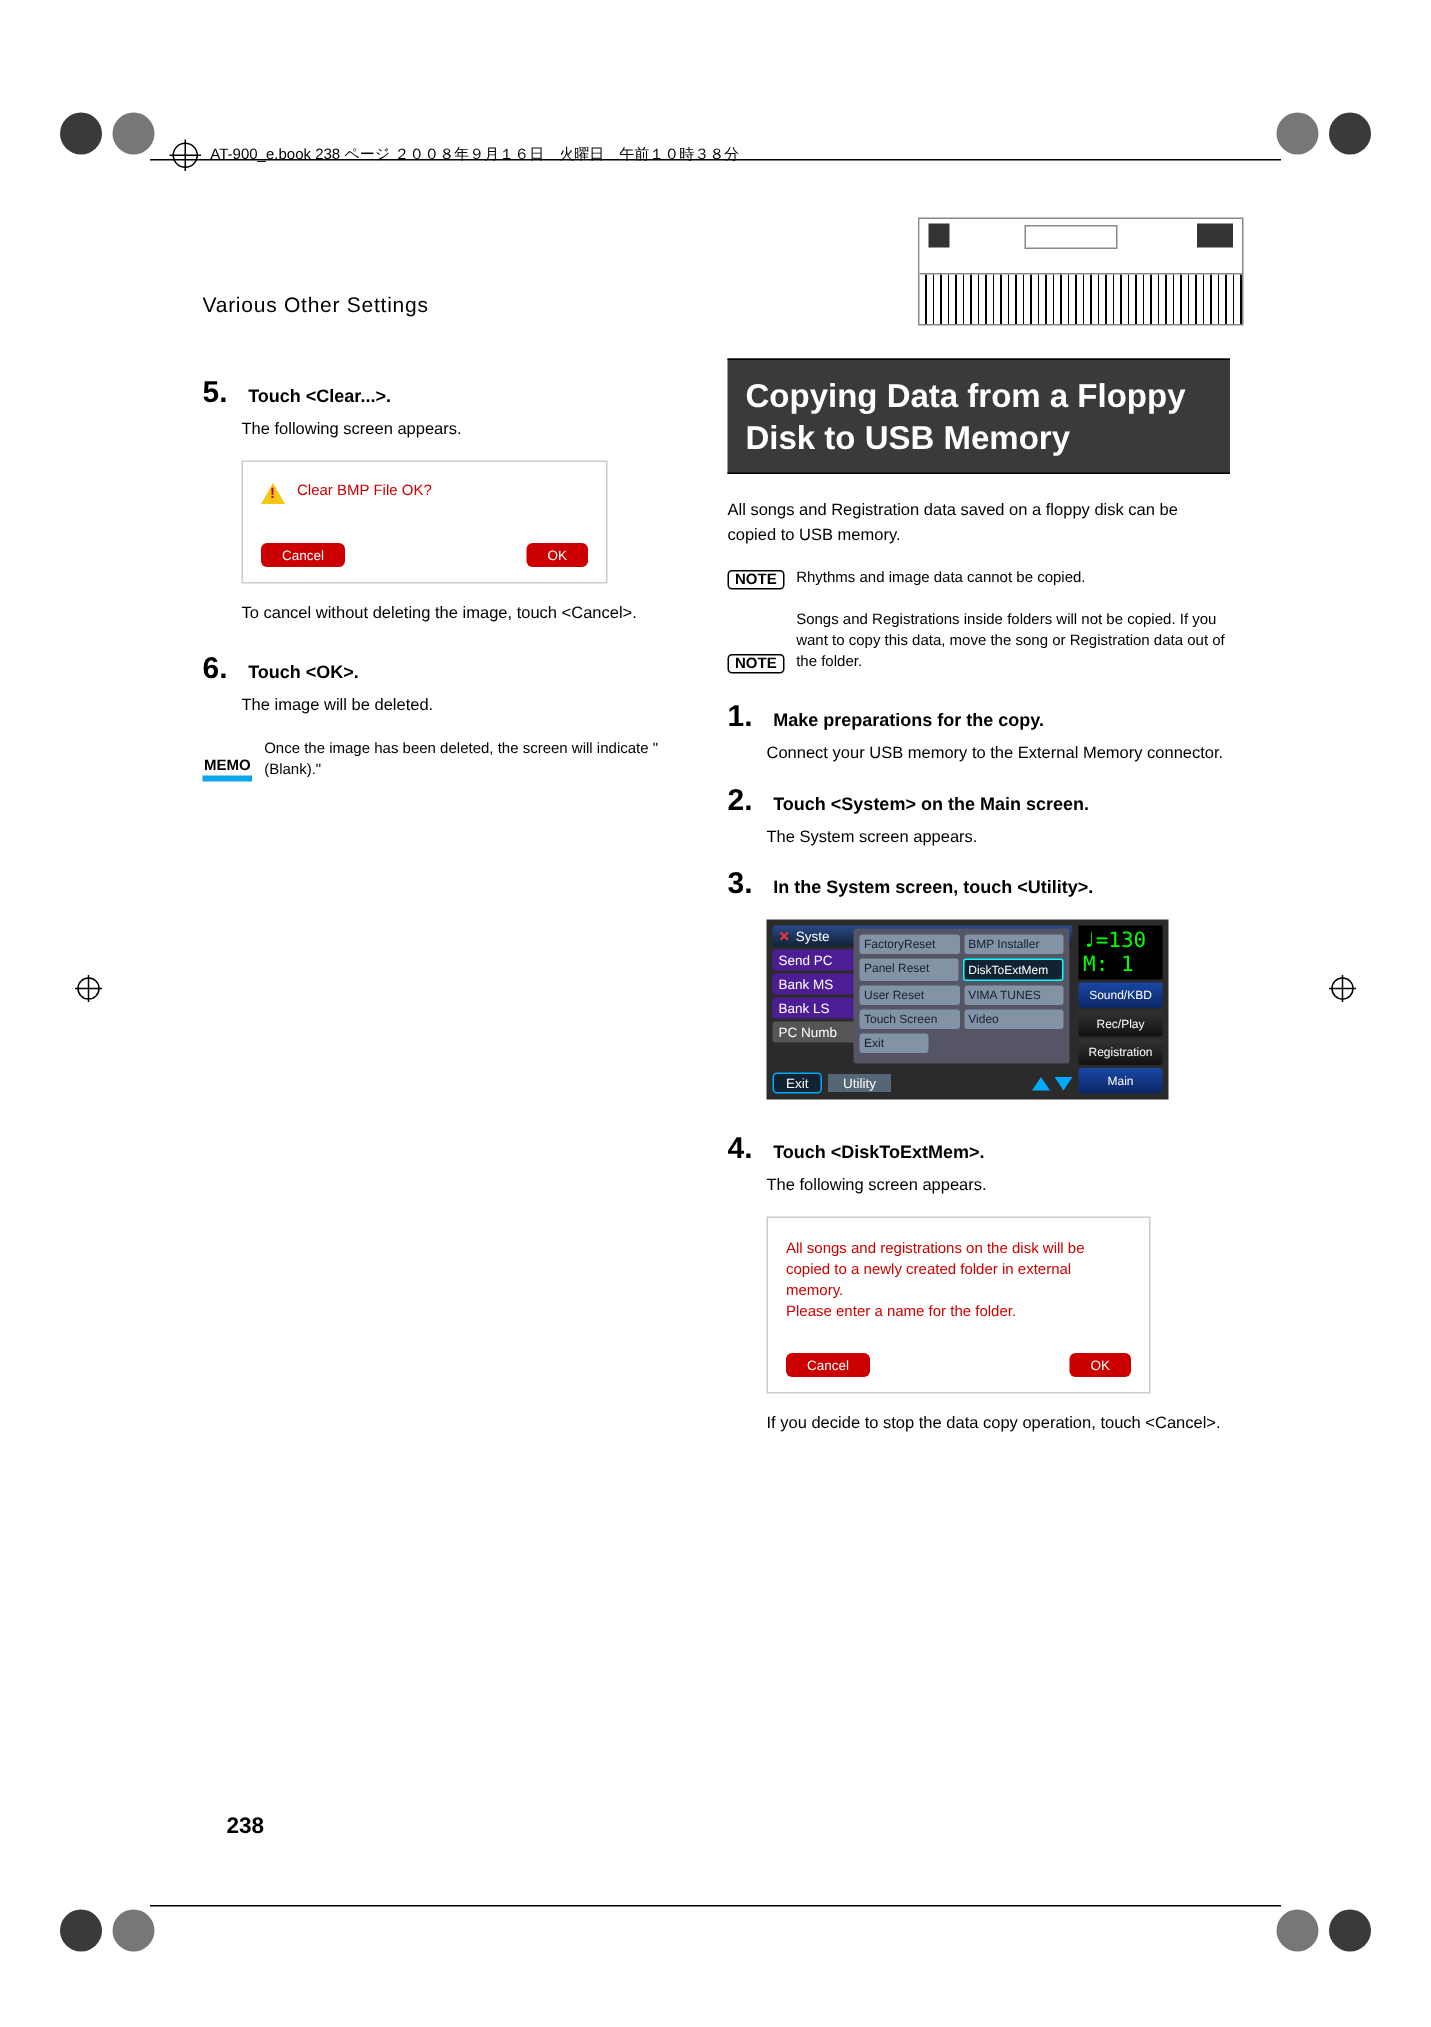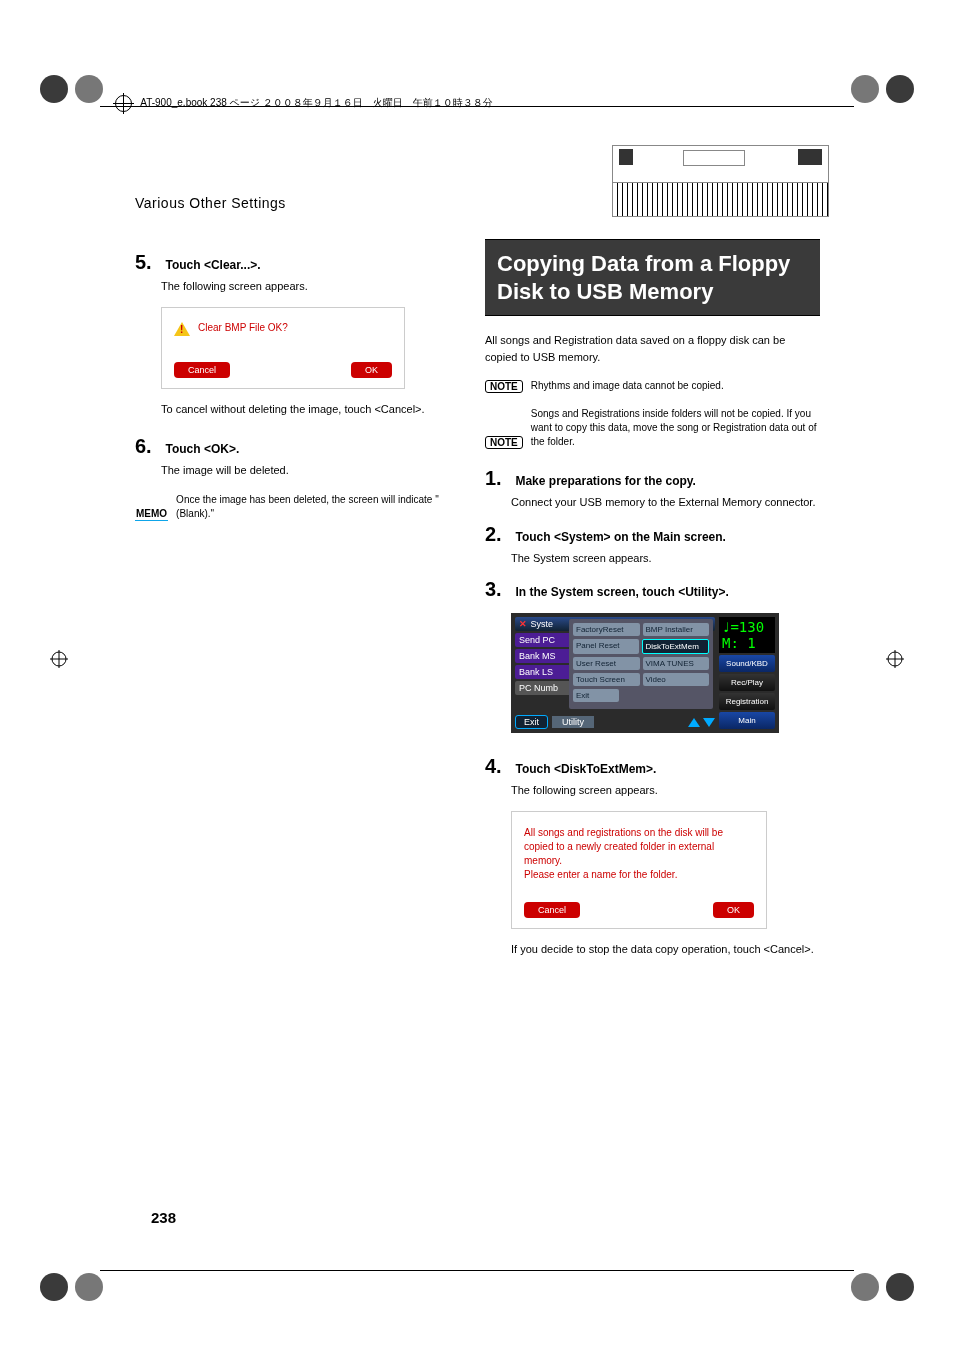--- a/index.html
+++ b/index.html
@@ -102,21 +102,21 @@
     background: #c00;
     color: #fff;
     border-radius: 4px;
     font-size: 9px;
     padding: 3px 14px;
   }
 
   .memo-row { margin-top: 14px; display: flex; align-items: flex-end; gap: 8px; }
   .memo-badge {
     font-size: 10px; font-weight: bold;
-    border-bottom: 1px solid #0ea5e9;
+    border-bottom: 4px solid #0ea5e9;
     padding: 0 1px 1px 1px;
     display: inline-block;
     white-space: nowrap;
     flex: 0 0 auto;
   }
   .note-badge {
     font-size: 10px; font-weight: bold;
     border: 1px solid #000;
     border-radius: 3px;
     padding: 0 4px;

